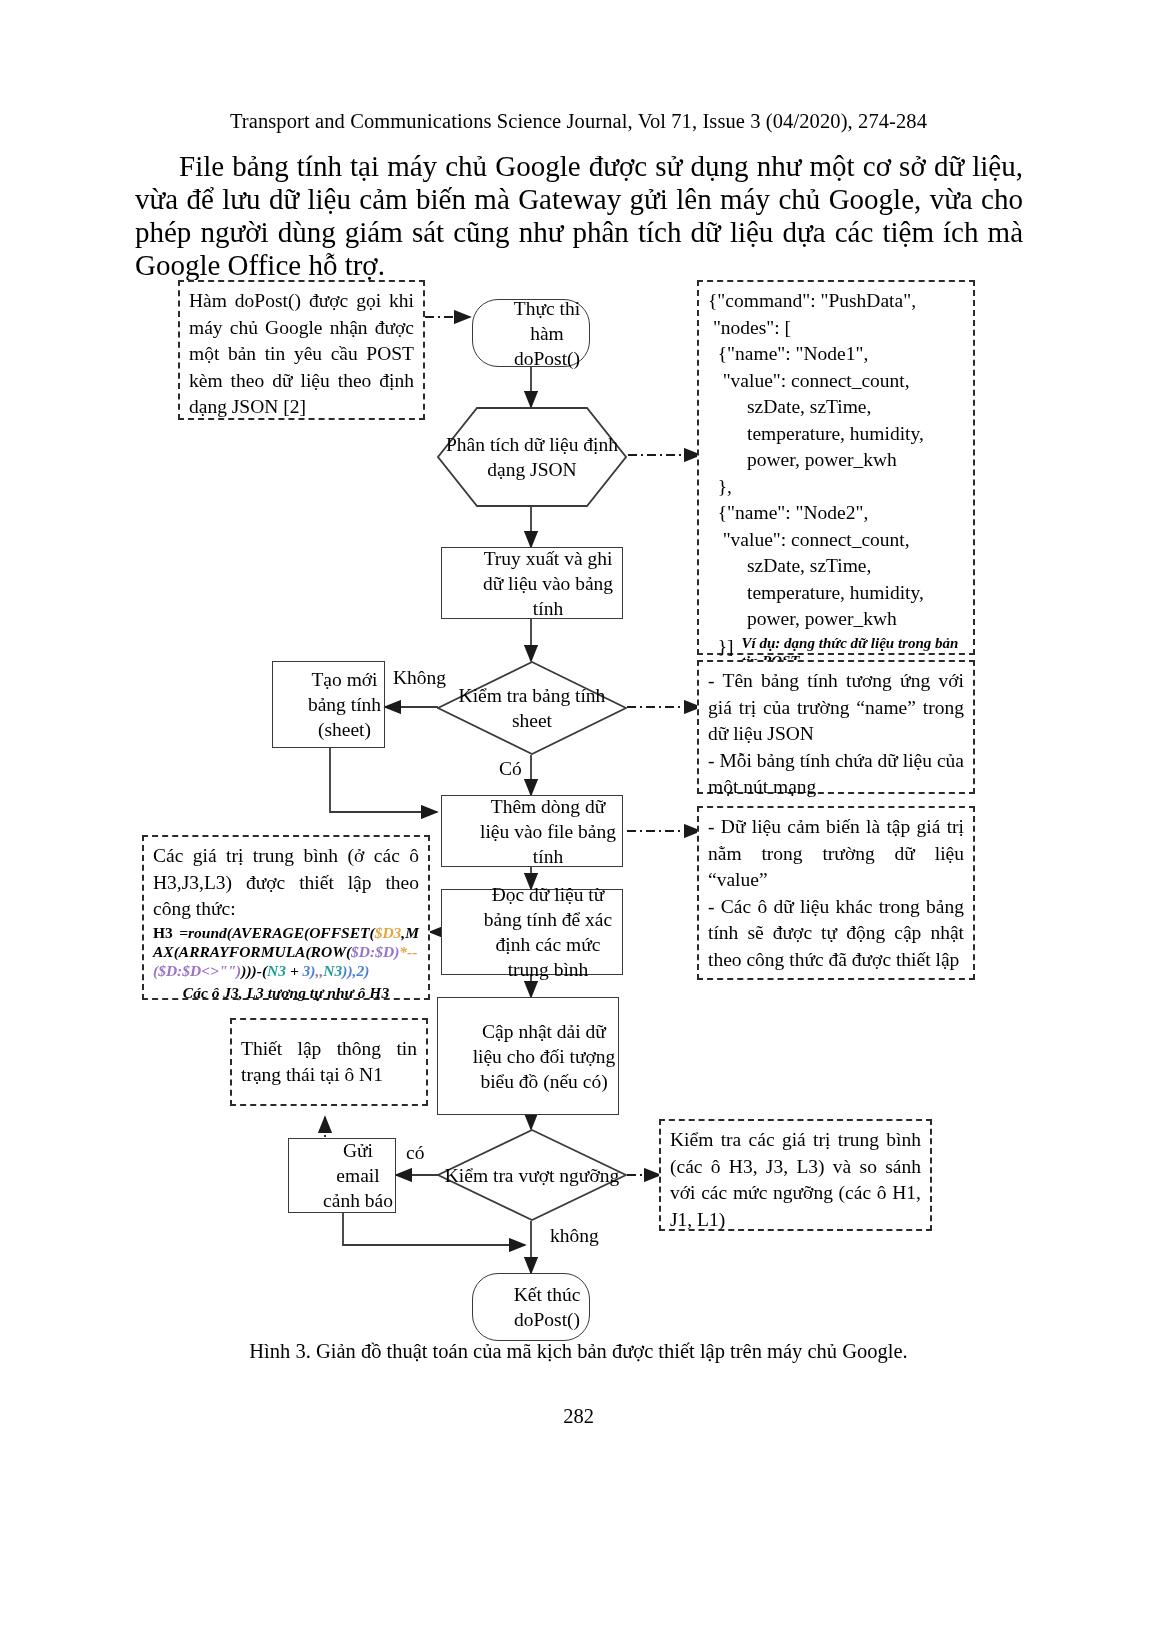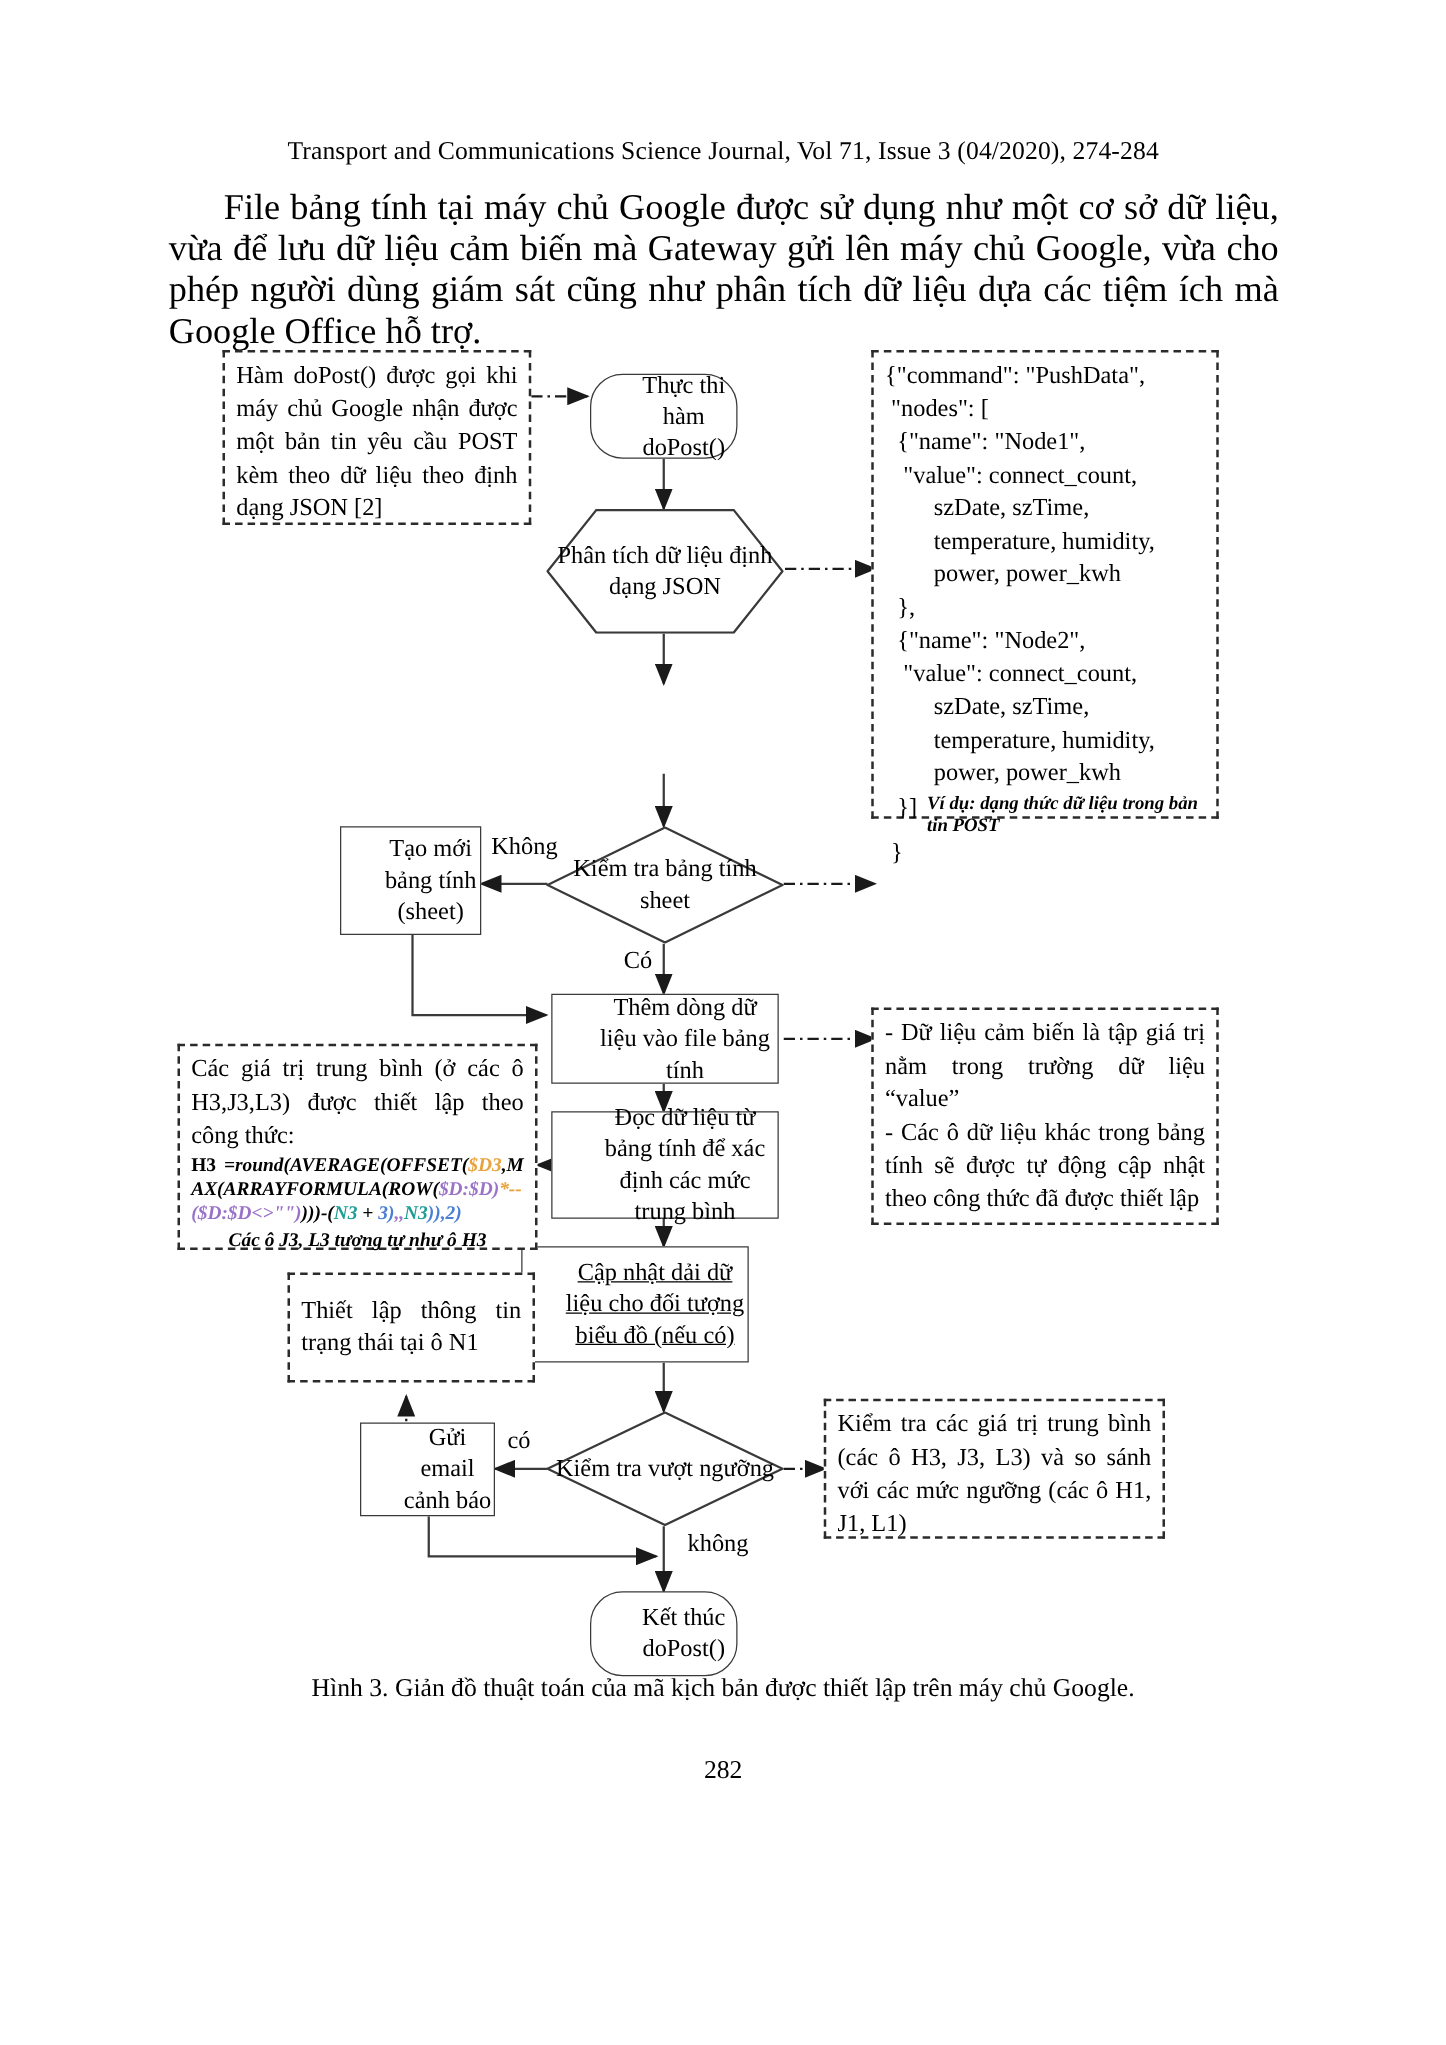--- a/index.html
+++ b/index.html
@@ -150,41 +150,44 @@
       <span>Thực thi hàm doPost()</span>
     </div>
 
     <div class="shapewrap" style="left:437px;top:152px;width:190px;height:100px;">
       <svg width="190" height="100" viewBox="0 0 190 100">
         <polygon points="40,1 150,1 189,50 150,99 40,99 1,50" fill="#fff" stroke="#3a3a3a" stroke-width="1.8"></polygon>
       </svg>
       <span class="lbl">Phân tích dữ liệu định dạng JSON</span>
     </div>
 
+    <div class="node proc" style="left:441px;top:292px;width:182px;height:72px;">
+      <span>Truy xuất và ghi dữ liệu vào bảng tính</span>
+    </div>
 
     <div class="shapewrap" style="left:437px;top:406px;width:190px;height:94px;">
       <svg width="190" height="94" viewBox="0 0 190 94">
         <polygon points="95,1 189,47 95,93 1,47" fill="#fff" stroke="#3a3a3a" stroke-width="1.8"></polygon>
       </svg>
       <span class="lbl">Kiểm tra bảng tính sheet</span>
     </div>
 
     <div class="node proc" style="left:272px;top:406px;width:113px;height:87px;">
       <span>Tạo mới bảng tính (sheet)</span>
     </div>
 
     <div class="node proc" style="left:441px;top:634px;width:182px;height:86px;">
       <span>Đọc dữ liệu từ bảng tính để xác định các mức trung bình</span>
     </div>
 
     <div class="node proc" style="left:441px;top:540px;width:182px;height:72px;">
       <span>Thêm dòng dữ liệu vào file bảng tính</span>
     </div>
 
-    <div class="node proc" style="left:417px;top:742px;width:182px;height:93px;text-decoration:underline;">
+    <div class="node proc" style="left:437px;top:742px;width:182px;height:118px;">
       <span>Cập nhật dải dữ liệu cho đối tượng biểu đồ (nếu có)</span>
     </div>
 
     <div class="shapewrap" style="left:437px;top:874px;width:190px;height:92px;">
       <svg width="190" height="92" viewBox="0 0 190 92">
         <polygon points="95,1 189,46 95,91 1,46" fill="#fff" stroke="#3a3a3a" stroke-width="1.8"></polygon>
       </svg>
       <span class="lbl">Kiểm tra vượt ngưỡng</span>
     </div>
 
@@ -219,20 +222,24 @@
         szDate, szTime,
         temperature, humidity,
         power, power_kwh</div>
       <div style="display:flex;align-items:flex-start;gap:8px;margin-top:1px;">
         <span class="jsonbox" style="flex:0 0 auto;">  }]</span>
         <span class="jsonnote" style="flex:1 1 auto;">Ví dụ: dạng thức dữ liệu trong bản tin POST</span>
       </div>
       <div class="jsonbox"> }</div>
     </div>
 
+    <div class="dashbox just" style="left:697px;top:405px;width:278px;height:134px;">
+      <p>- Tên bảng tính tương ứng với giá trị của trường “name” trong dữ liệu JSON</p>
+      <p>- Mỗi bảng tính chứa dữ liệu của một nút mạng</p>
+    </div>
 
     <div class="dashbox just" style="left:697px;top:551px;width:278px;height:174px;">
       <p>- Dữ liệu cảm biến là tập giá trị nằm trong trường dữ liệu “value”</p>
       <p>- Các ô dữ liệu khác trong bảng tính sẽ được tự động cập nhật theo công thức đã được thiết lập</p>
     </div>
 
     <div class="dashbox just" style="left:142px;top:580px;width:288px;height:165px;">
       <p>Các giá trị trung bình (ở các ô H3,J3,L3) được thiết lập theo công thức:</p>
       <div class="formula">
         <span class="f-lbl" style="font-weight:bold;">H3</span><span>&nbsp;</span><span>=round(AVERAGE(OFFSET(</span><span class="f-or">$D3</span><span>,MAX(ARRAYFORMULA(ROW(</span><span class="f-pu">$D:$D)</span><span class="f-or">*--</span><span class="f-pu">($D:$D&lt;&gt;"")</span><span>)))-(</span><span class="f-te">N3</span><span> + </span><span class="f-bl">3)</span><span class="f-pu">,,</span><span class="f-te">N3</span><span class="f-bl">)),2)</span>

